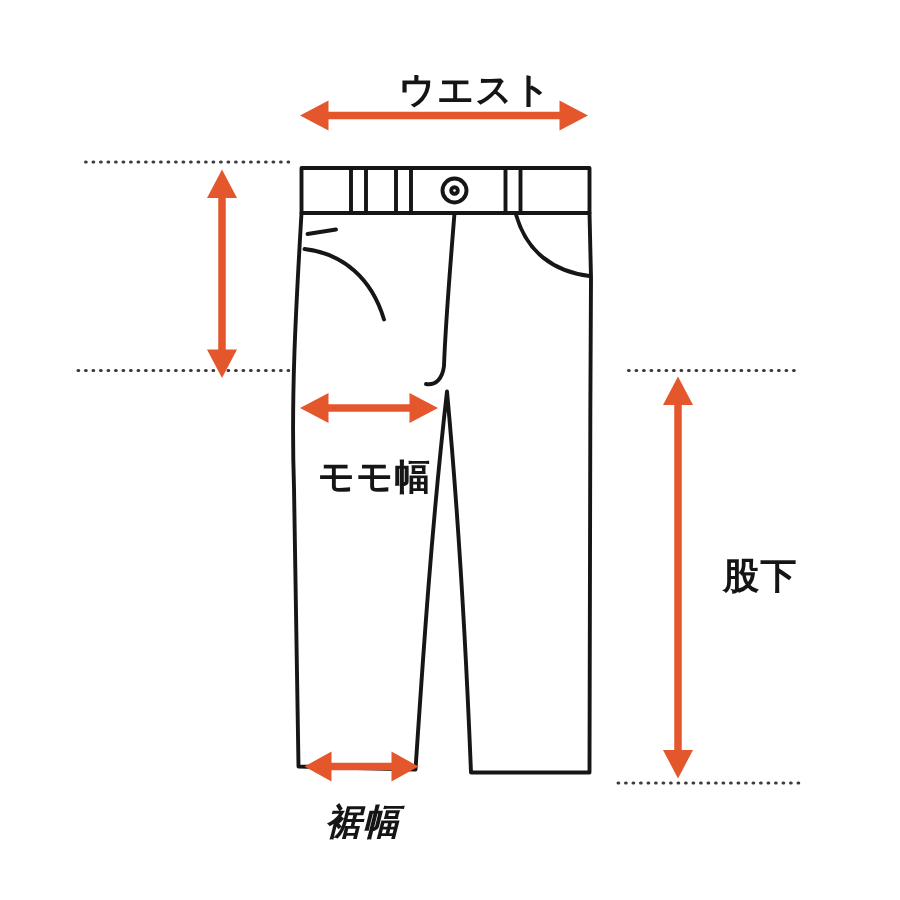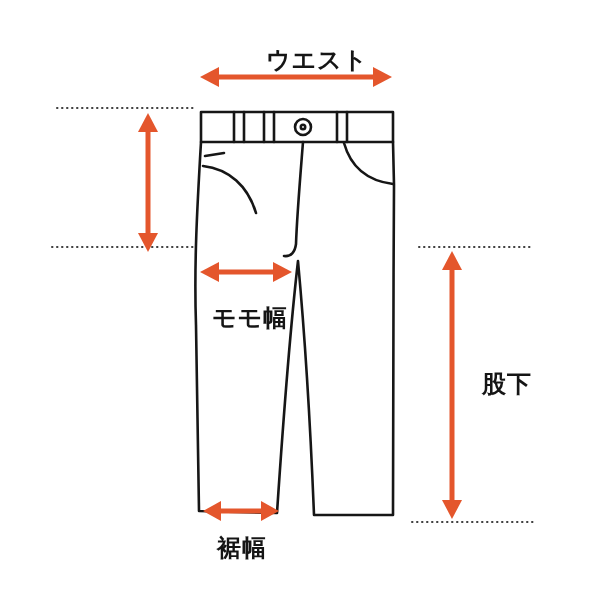--- a/index.html
+++ b/index.html
@@ -73,14 +73,14 @@
     <g class="arrow" stroke="#e4562c" fill="#e4562c">
       <line x1="217" y1="511" x2="264" y2="511"></line>
       <polygon points="203,511 221,501 221,521"></polygon>
       <polygon points="279,511 261,501 261,521"></polygon>
     </g>
   </svg>
 
   <div class="label" style="left:300px;top:44px;margin-left:17px;">ウエスト</div>
   <div class="label" style="left:250px;top:302px;">モモ幅</div>
   <div class="label" style="left:507px;top:368px;">股下</div>
-  <div class="label" style="left:242px;top:532px;">裾幅</div>
+  <div class="label" style="left:242px;top:532px;font-style:italic;">裾幅</div>
 </div>
 
 </body></html>

